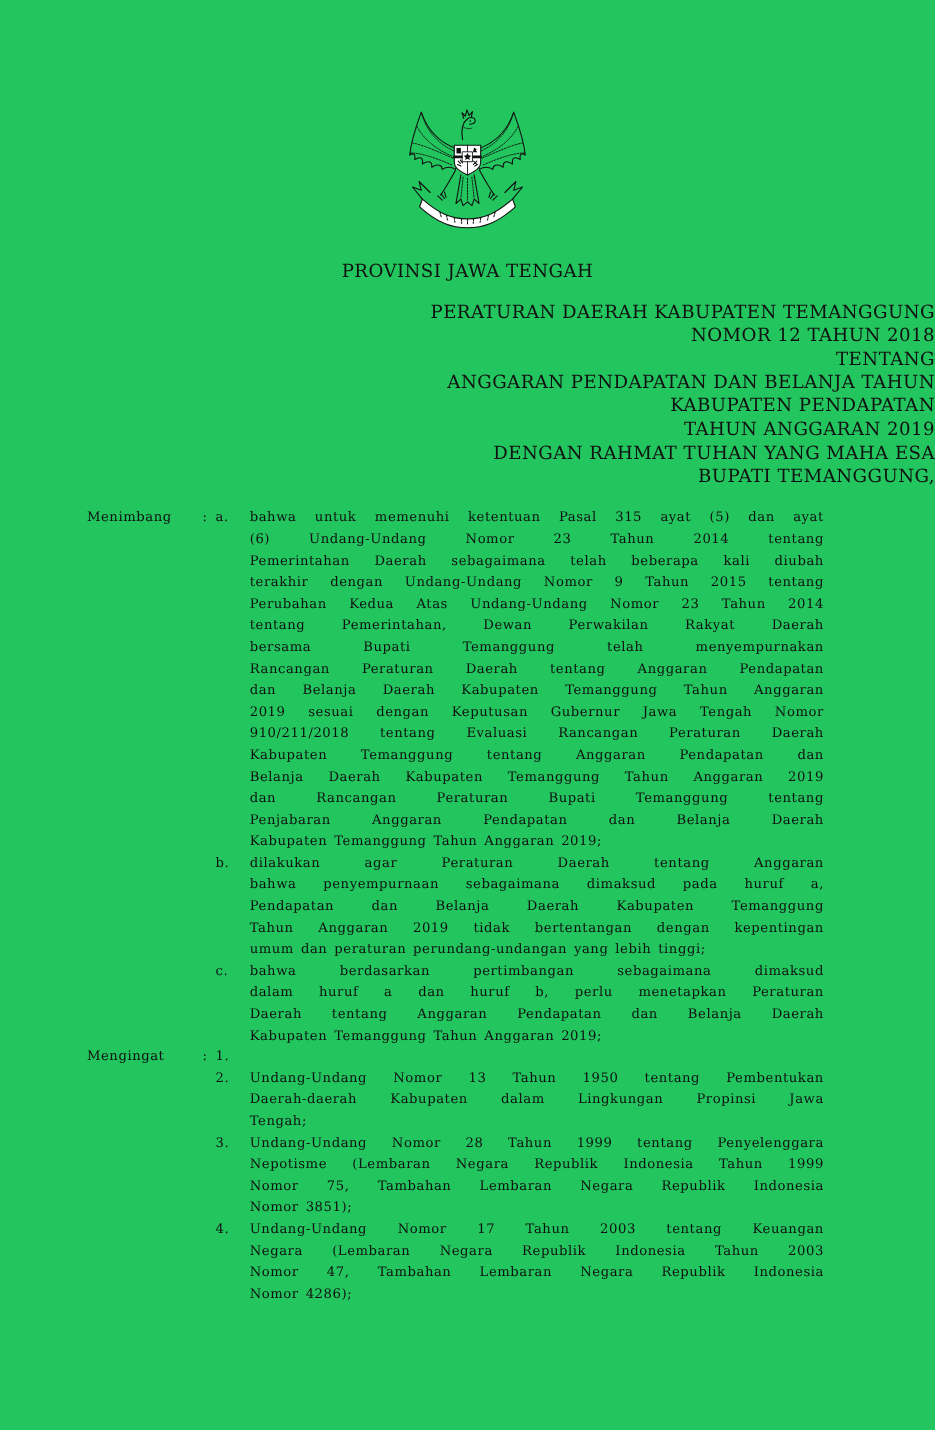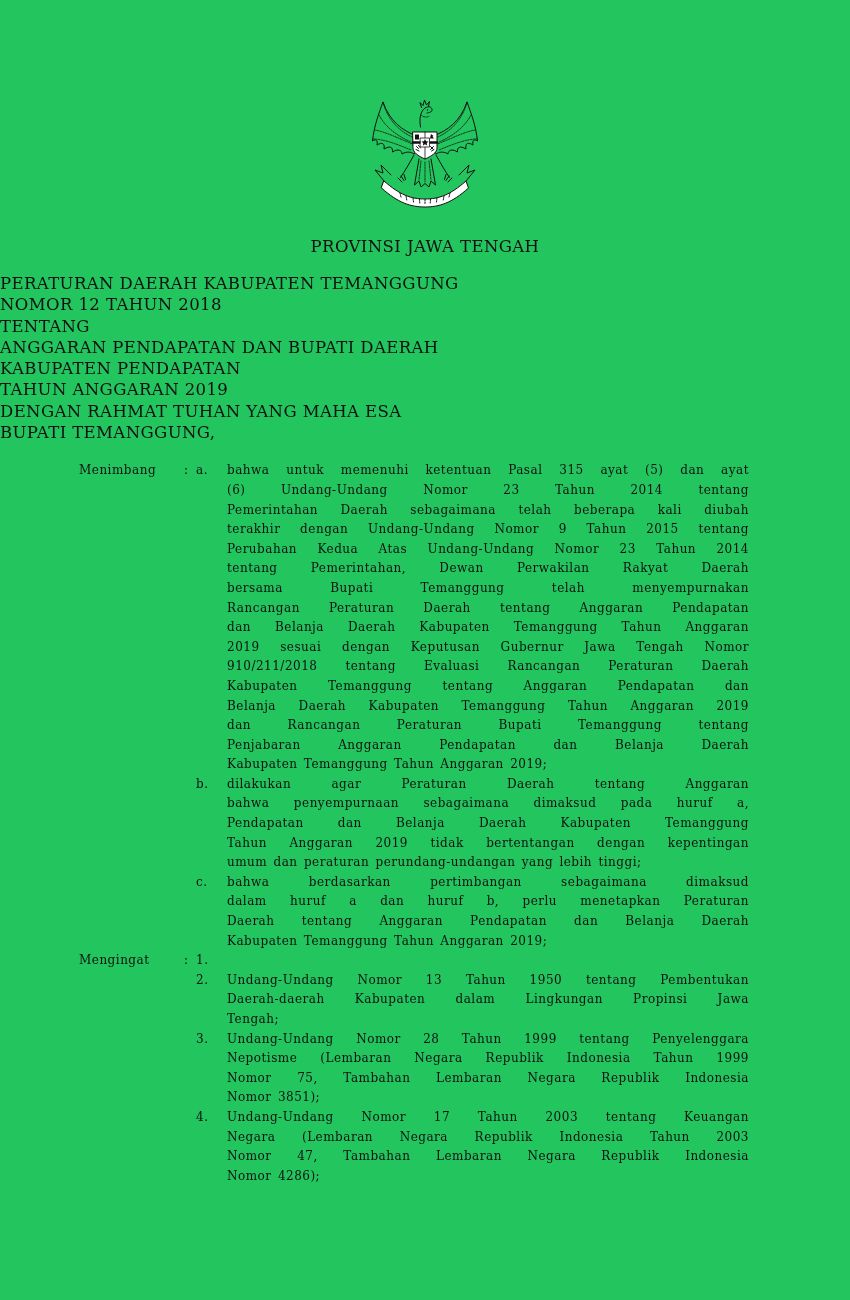--- a/index.html
+++ b/index.html
@@ -29,21 +29,21 @@
   .emblem .wfill { fill: #ffffff; }
   .province {
     margin-top: 23px;
     text-align: center;
     font-size: 16.5px;
     letter-spacing: 0.4px;
     line-height: 21px;
   }
   .title-block {
     margin-top: 16px;
-    text-align: left;
+    text-align: right;
     font-size: 16.5px;
     letter-spacing: 0.4px;
     line-height: 21.3px;
   }
   .doc-body {
     margin-top: 18px;
     padding-left: 79px;
     font-size: 12px;
     line-height: 19.6px;
     letter-spacing: 0.5px;
@@ -135,21 +135,21 @@
       </g>
     </g>
   </svg>
 
   <div class="province">PROVINSI JAWA TENGAH</div>
 
   <div class="title-block">
       <div class="title-line">PERATURAN DAERAH KABUPATEN TEMANGGUNG</div>
       <div class="title-line">NOMOR 12 TAHUN 2018</div>
       <div class="title-line">TENTANG</div>
-      <div class="title-line">ANGGARAN PENDAPATAN DAN BUPATI DAERAH</div>
+      <div class="title-line">ANGGARAN PENDAPATAN DAN BELANJA TAHUN</div>
       <div class="title-line">KABUPATEN PENDAPATAN</div>
       <div class="title-line">TAHUN ANGGARAN 2019</div>
       <div class="title-line">DENGAN RAHMAT TUHAN YANG MAHA ESA</div>
       <div class="title-line">BUPATI TEMANGGUNG,</div>
     </div>
 
   <div class="doc-body">
       <div class="row">
         <div class="cl">Menimbang</div>
         <div class="cc">:</div>

